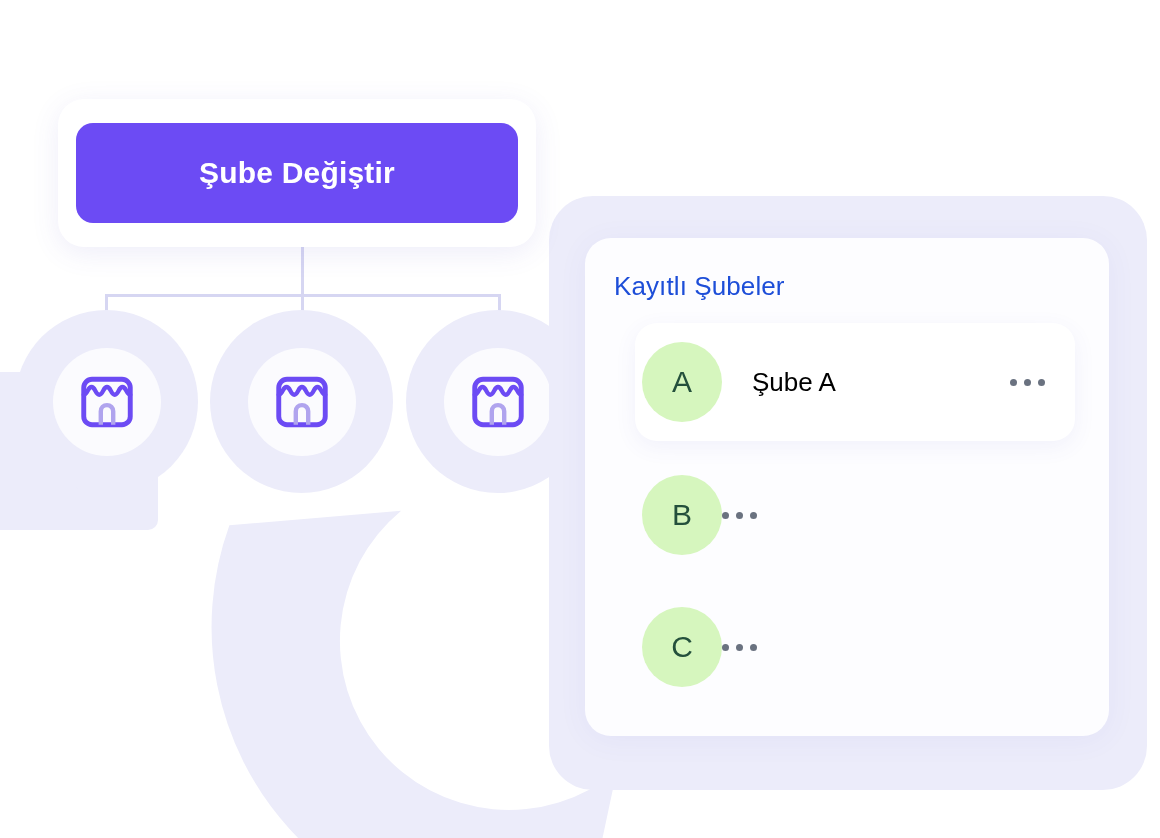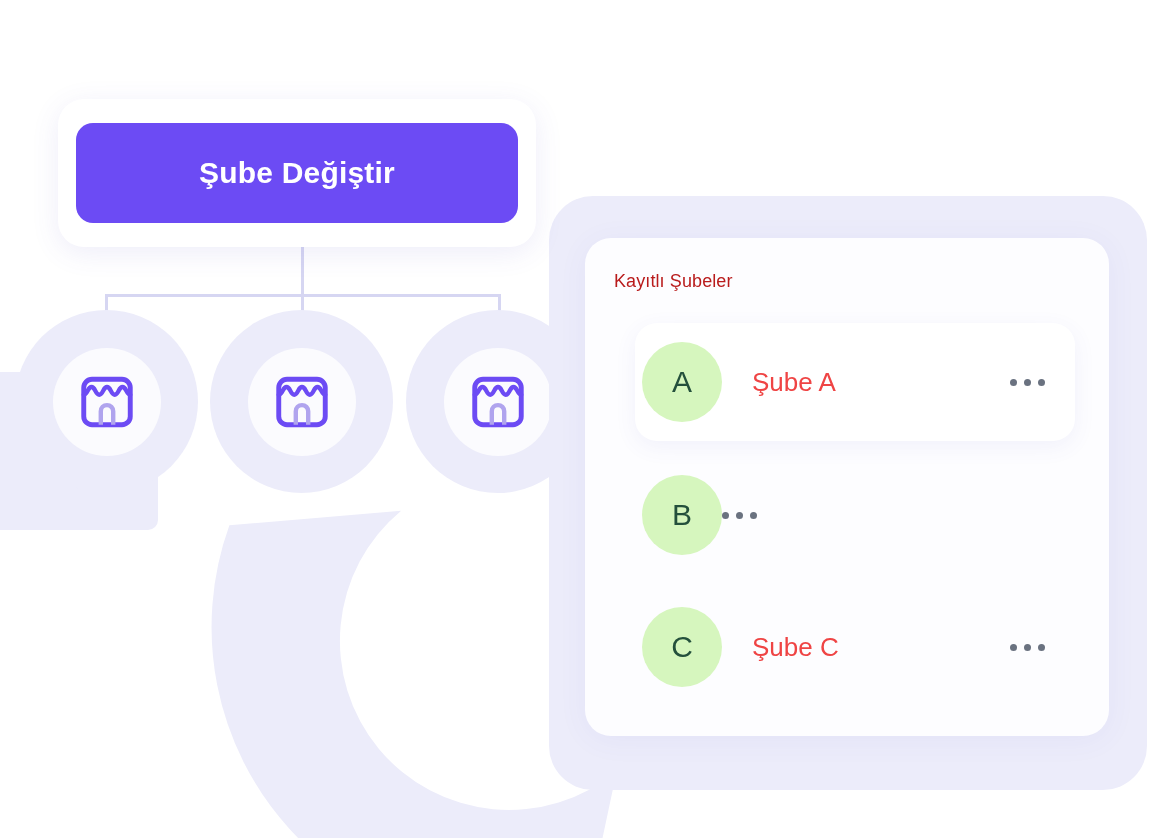--- a/index.html
+++ b/index.html
@@ -120,22 +120,22 @@
     width: 524px;
     height: 498px;
     background: #FDFDFF;
     border-radius: 26px;
     box-shadow: 0 4px 30px rgba(90, 80, 200, 0.06);
   }
   .panel-title {
     position: absolute;
     left: 614px;
     top: 271px;
-    font-size: 18px;
-    color: #b91c1c;
+    font-size: 26px;
+    color: #1d4ed8;
     letter-spacing: 0.1px;
   }
 
   
   .branch-row {
     position: absolute;
     left: 635px;
     width: 440px;
     height: 118px;
     display: flex;
@@ -159,21 +159,21 @@
     background: #D6F6BE;
     color: #24503C;
     font-size: 30px;
     display: flex;
     align-items: center;
     justify-content: center;
   }
   .branch-name {
     margin-left: 30px;
     font-size: 26px;
-    color: #ef4444;
+    color: #000000;
     flex: 1 1 auto;
   }
   .branch-menu {
     flex: 0 0 auto;
     margin-right: 30px;
     display: flex;
     gap: 7px;
     align-items: center;
     cursor: pointer;
   }
@@ -255,21 +255,20 @@
     <div class="branch-avatar">B</div>
     <div class="branch-menu">
       <i></i>
         <i></i>
         <i></i>
     </div>
   </div>
 
   <div class="branch-row r2">
     <div class="branch-avatar">C</div>
-    <div class="branch-name">Şube C</div>
     <div class="branch-menu">
       <i></i>
         <i></i>
         <i></i>
     </div>
   </div>
 
   <div class="switch-card">
     <button class="switch-btn">Şube Değiştir</button>
   </div>

